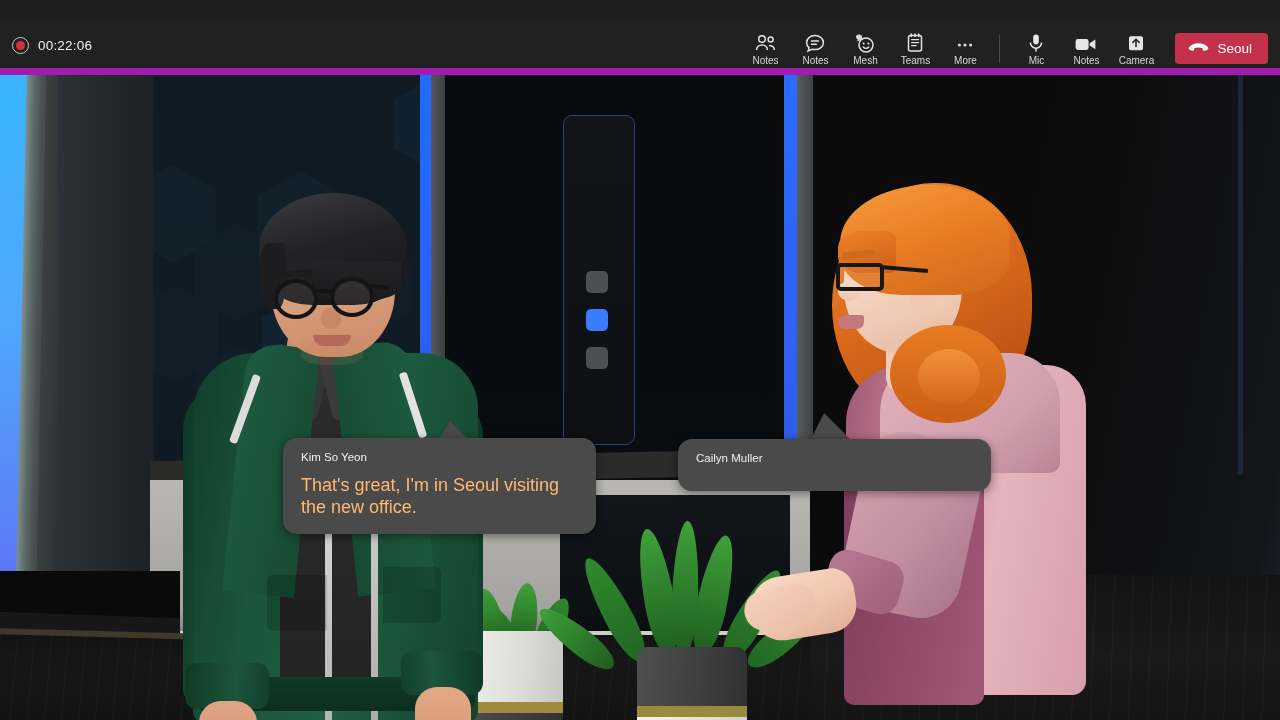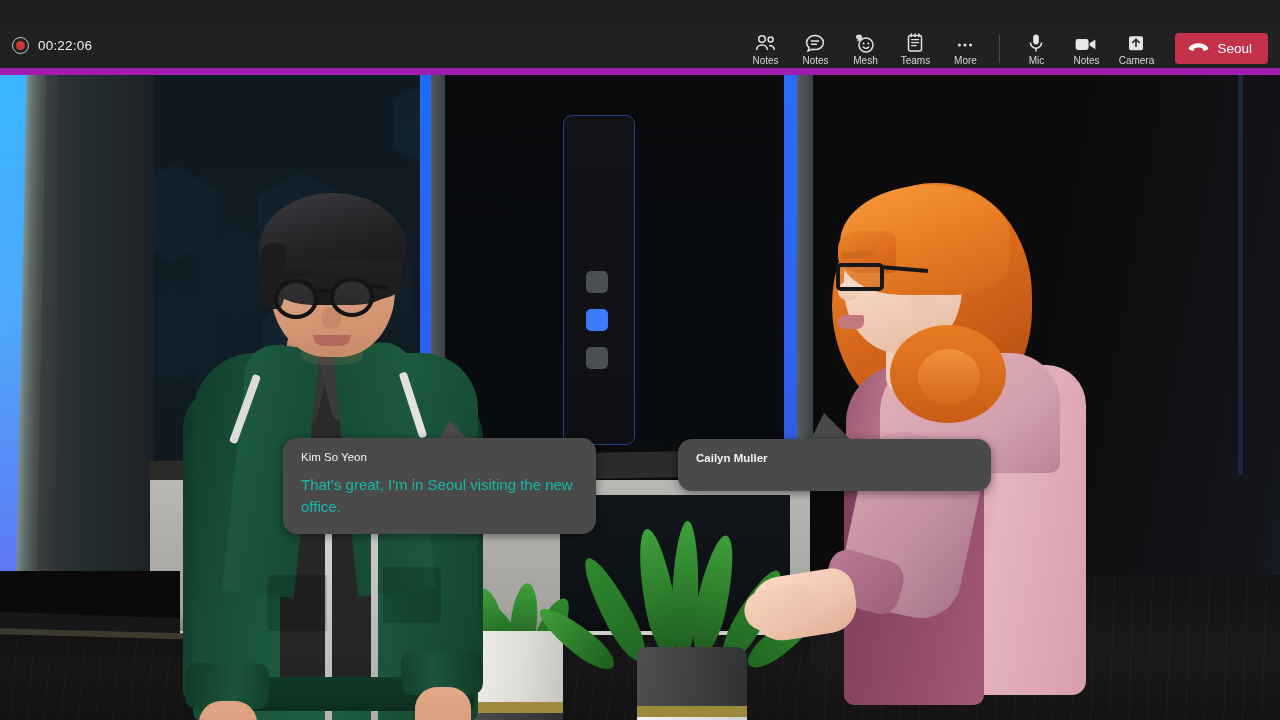--- a/index.html
+++ b/index.html
@@ -410,30 +410,30 @@
   .leaf{ position:absolute; background:linear-gradient(180deg,#3fa03a 0%,#2d7c2b 55%,#1f5c20 100%); border-radius:50% 50% 50% 50% / 60% 60% 40% 40%; transform-origin:50% 100%; }
   .leaf.dark{ background:linear-gradient(180deg,#2f8a2e 0%,#216622 100%); }
 
   
   .bubble{
     position:absolute; background:#4a4a4a; border-radius:14px;
     box-shadow:0 2px 10px rgba(0,0,0,.45);
     padding:12px 18px 16px 18px;
   }
   .bubble .nm{ font-size:11.5px; color:#f2f2f2; line-height:15px; margin-bottom:9px; }
-  .bubble .msg{ font-size:15px; color:#14b8a6; line-height:22px; }
+  .bubble .msg{ font-size:18px; color:#fdba74; line-height:22px; }
   .tail{ position:absolute; width:0; height:0; }
 
   #bubble1{ left:283px; top:363px; width:313px; }
   #tail1{
     left:434px; top:346px;
     border-left:16px solid transparent; border-right:26px solid transparent;
     border-bottom:27px solid #4a4a4a;
   }
-  #bubble2{ left:678px; top:364px; width:313px;font-weight:bold; }
+  #bubble2{ left:678px; top:364px; width:313px; }
   #tail2{
     left:810px; top:338px;
     border-left:14px solid transparent; border-right:28px solid transparent;
     border-bottom:28px solid #4a4a4a;
   }
 </style>
 </head>
 <body>
 
 <div id="app">

